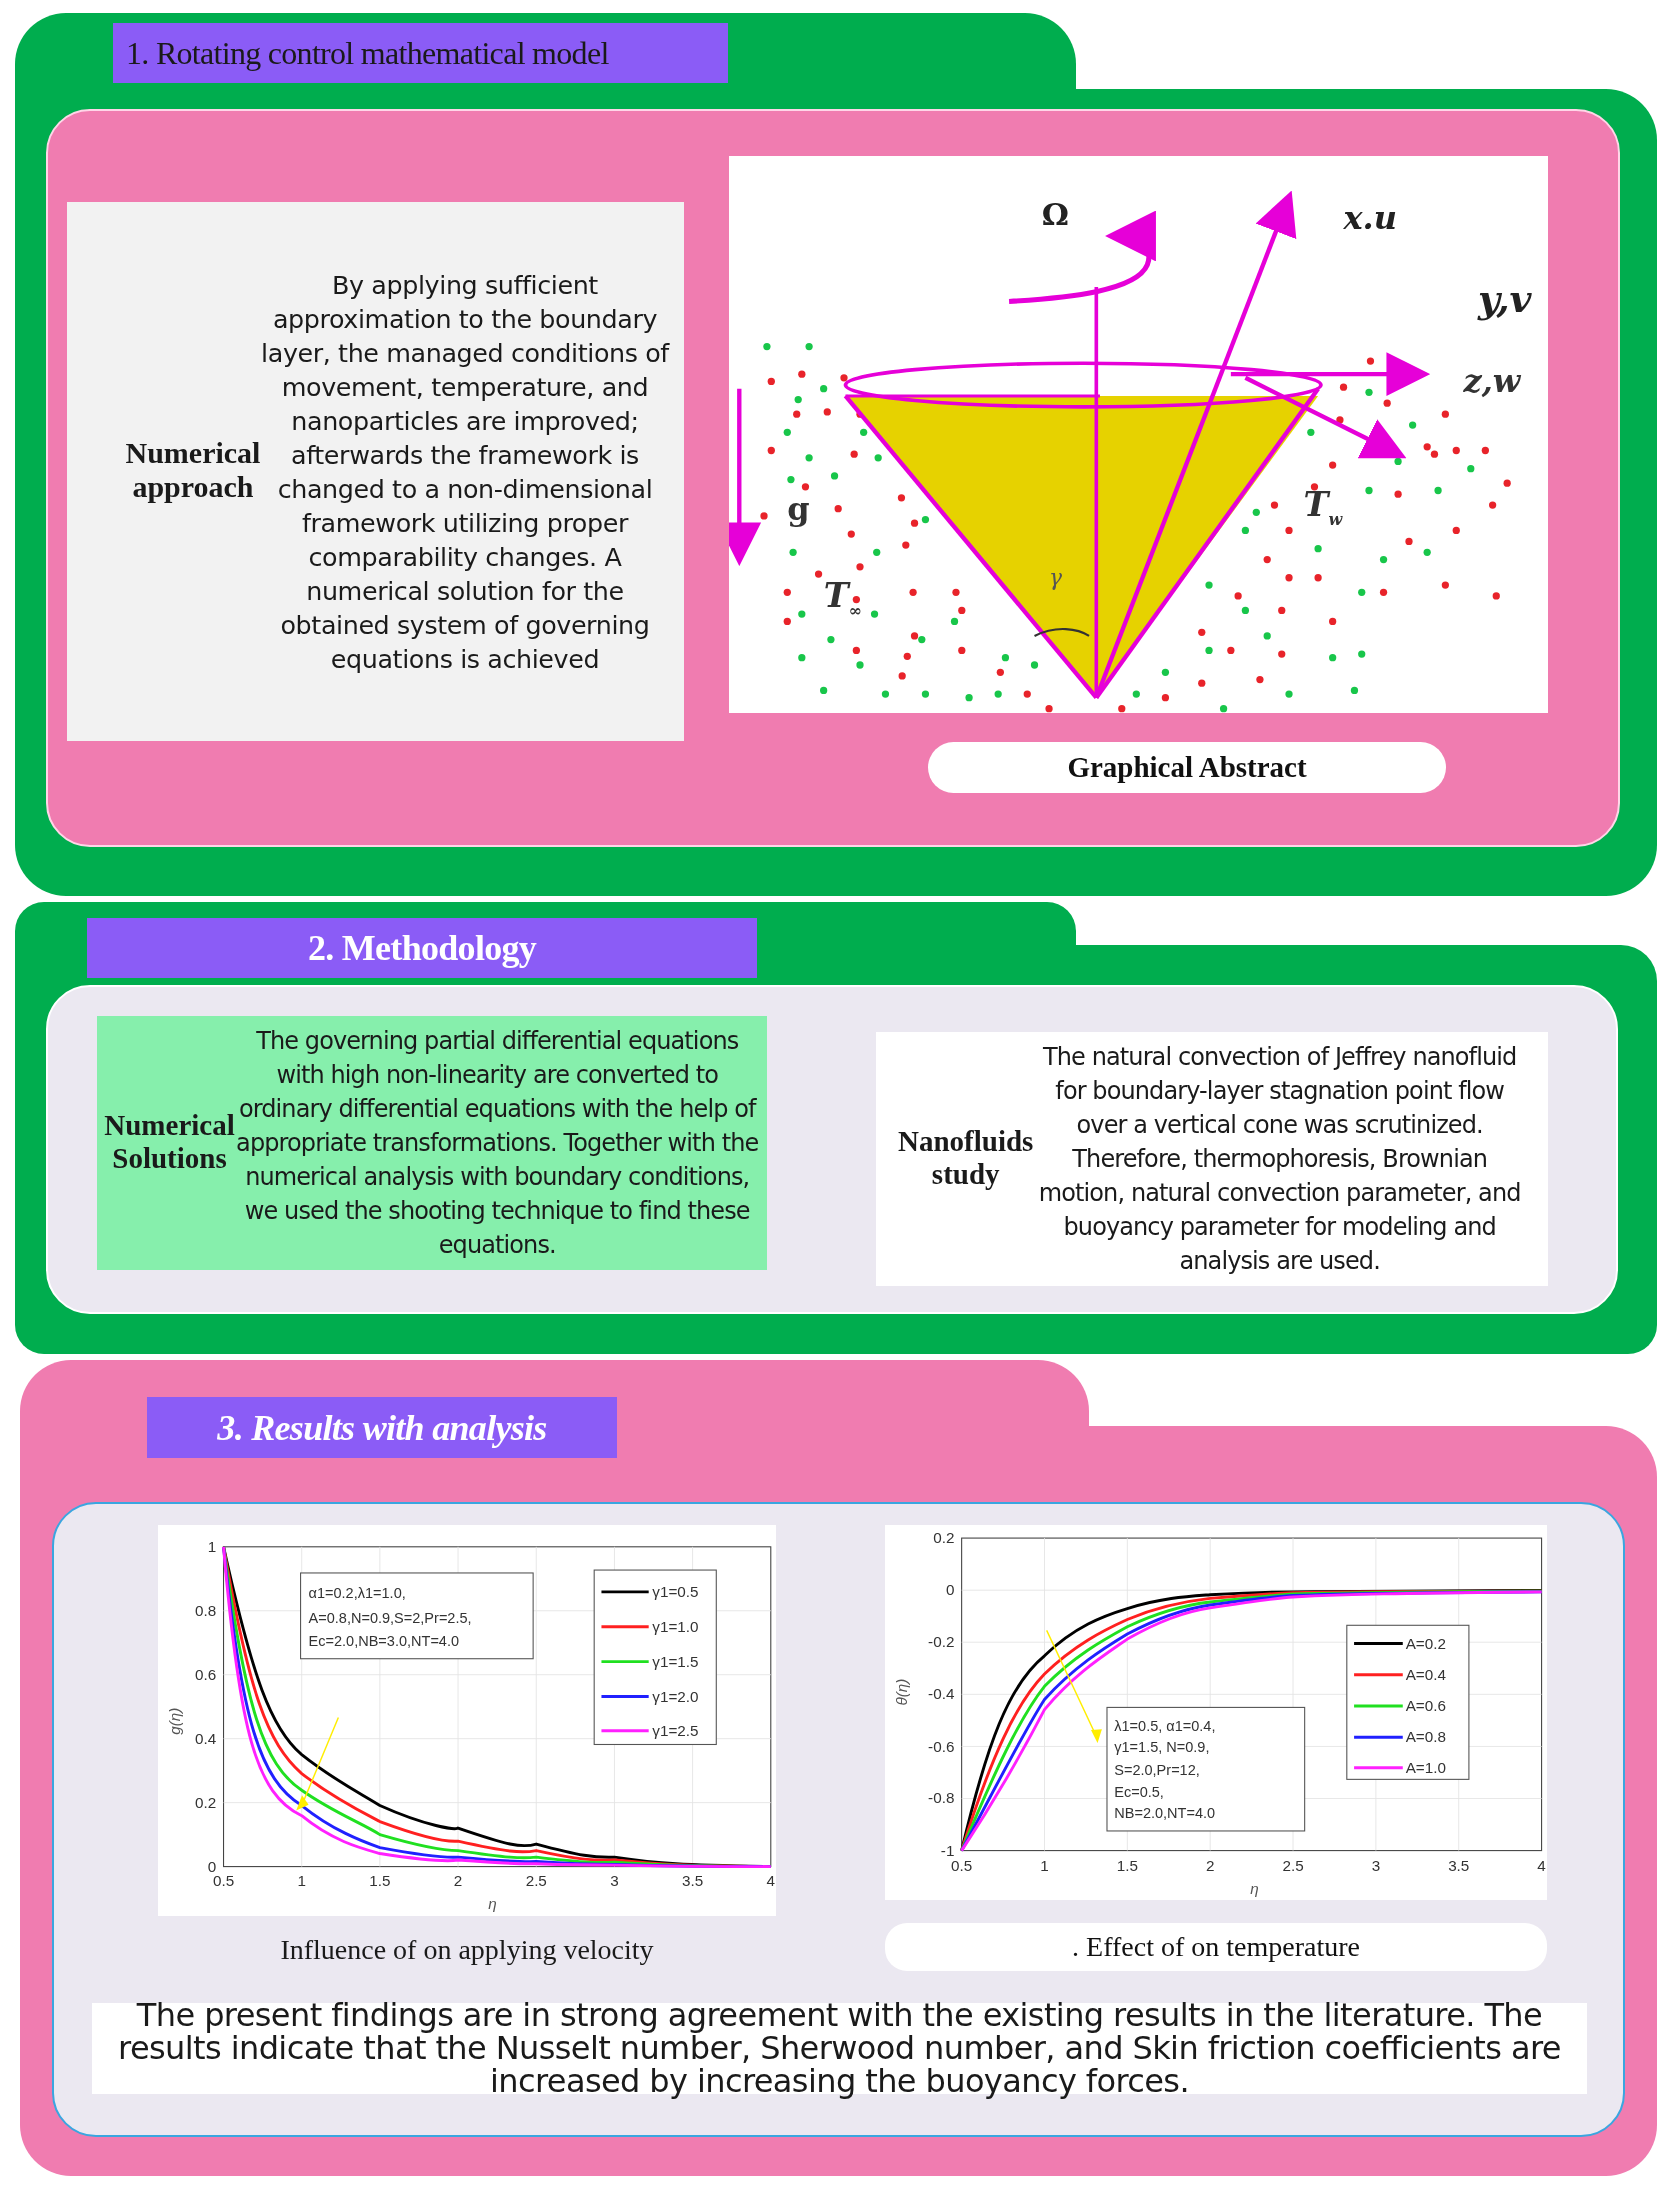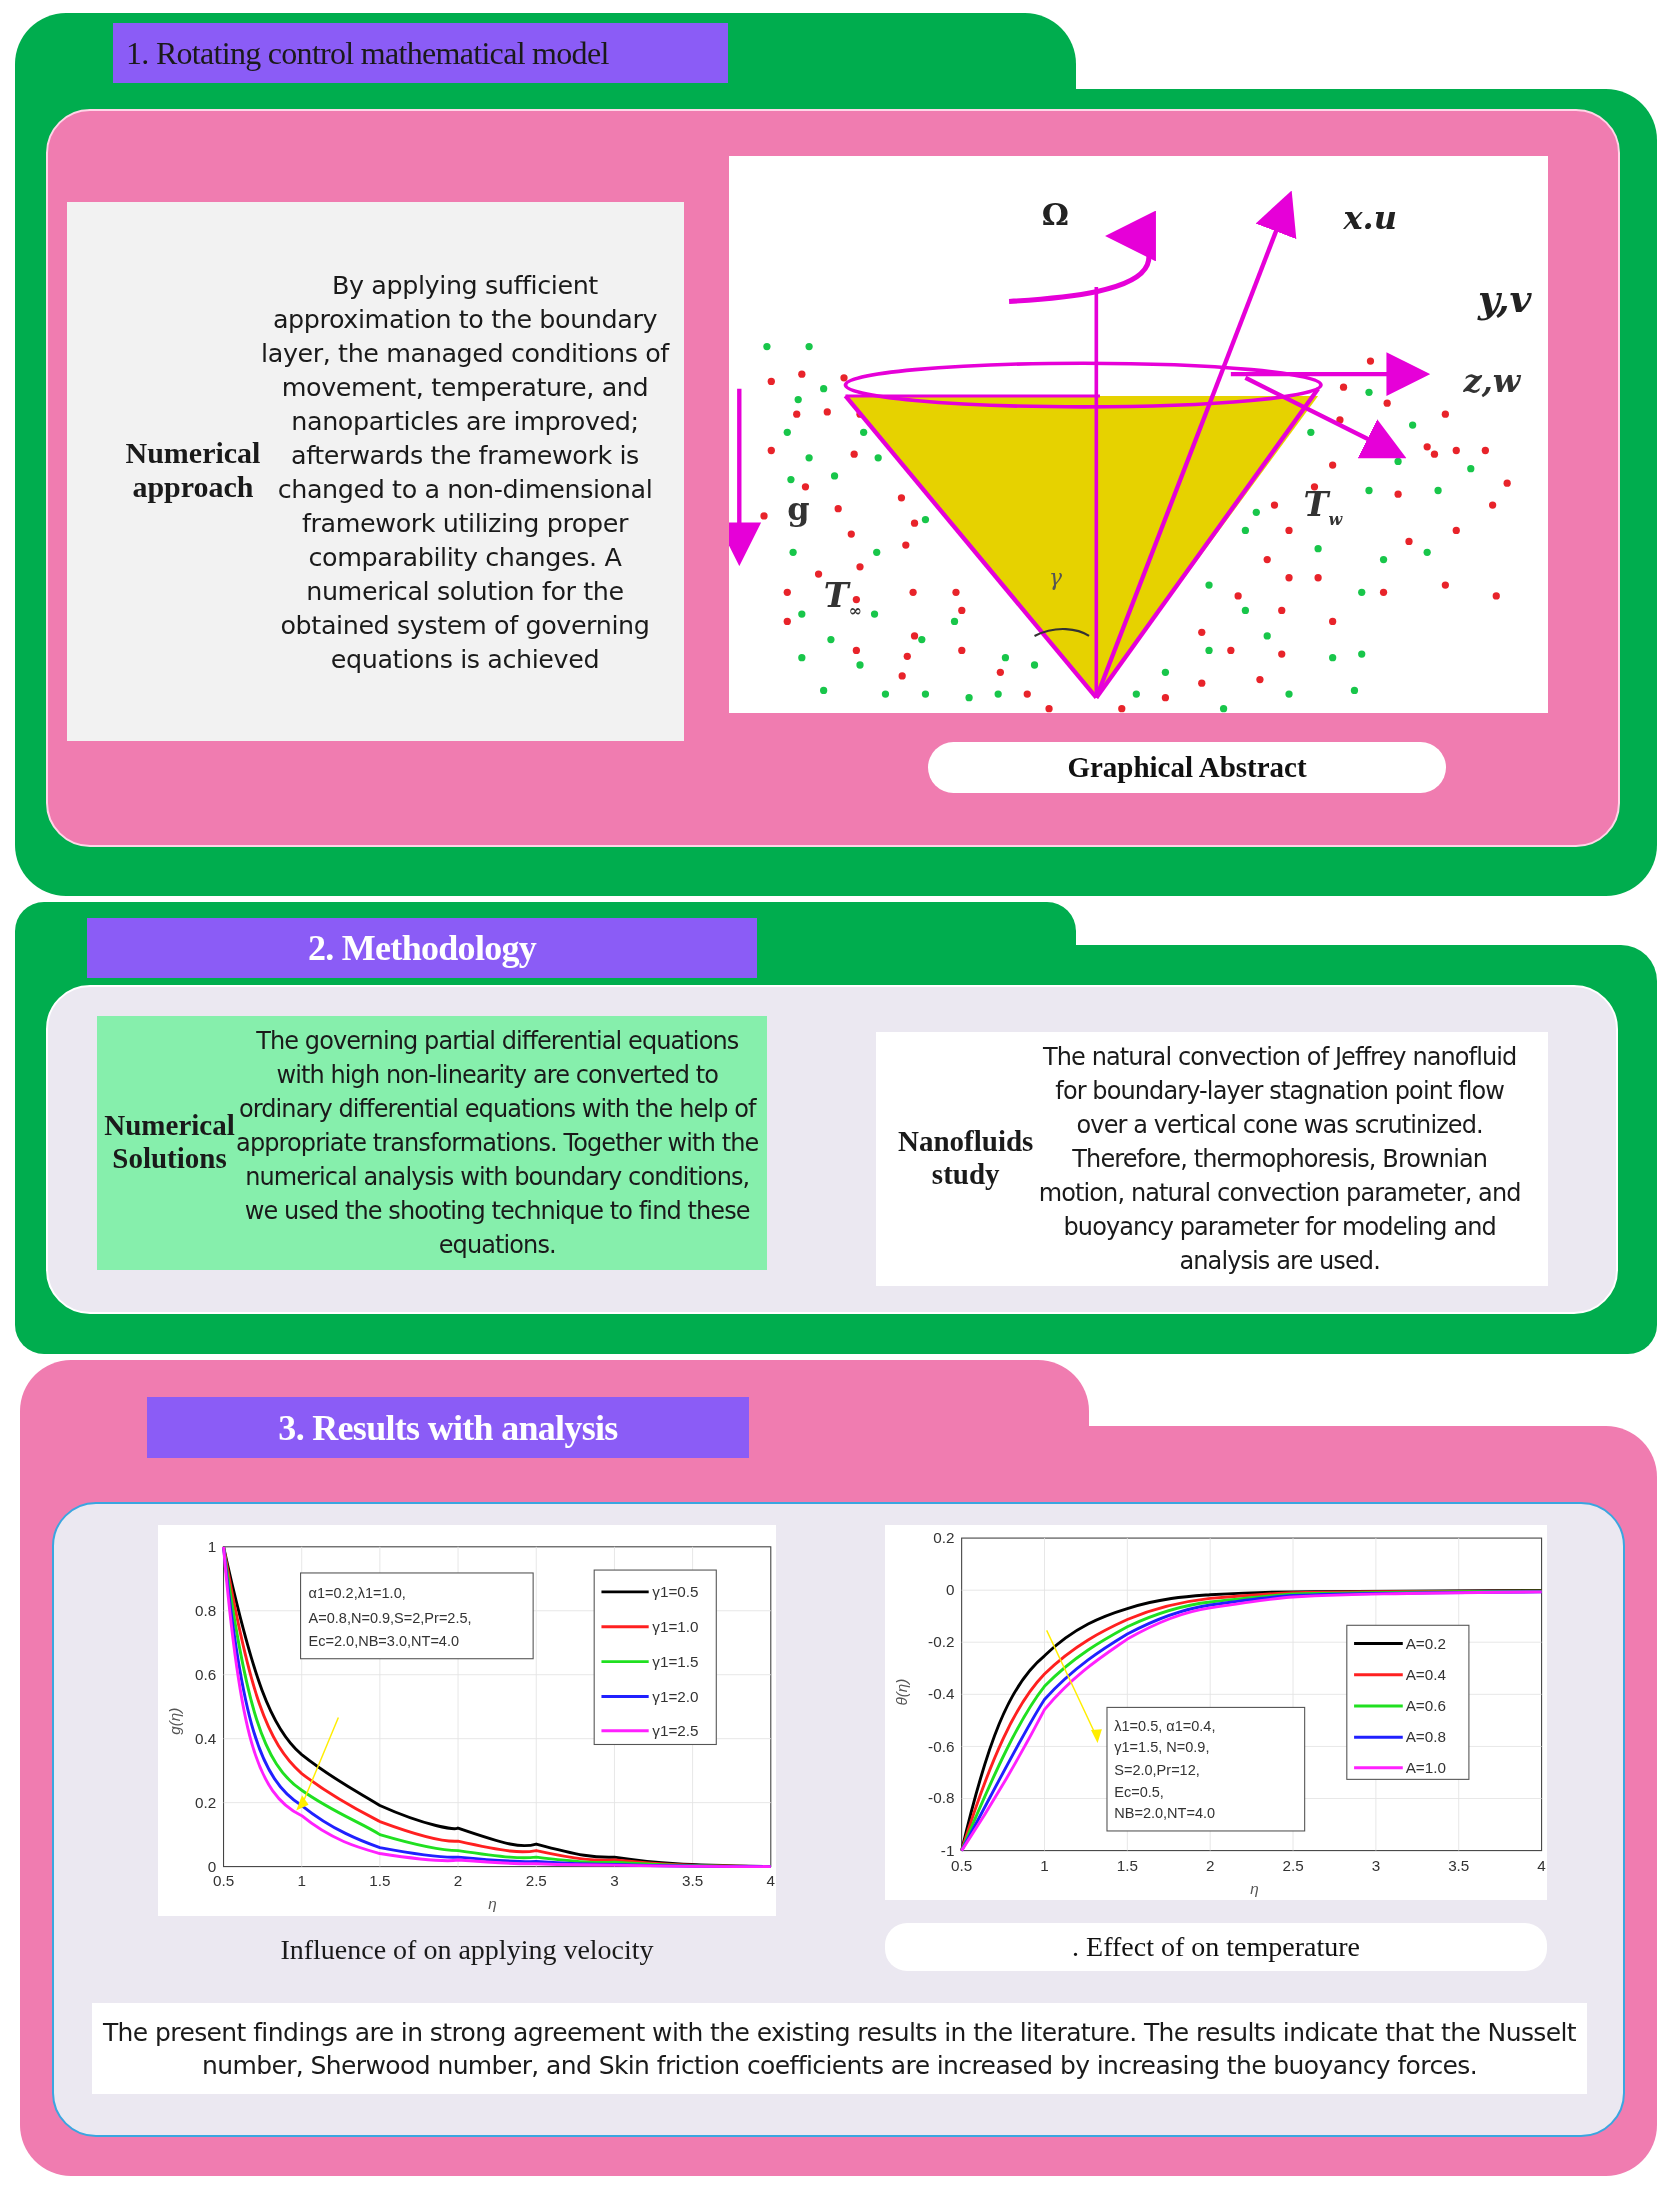--- a/index.html
+++ b/index.html
@@ -247,21 +247,21 @@
   <div class="textcard" style="left:876px; top:1016px; width:672px; height:254px; background:#ffffff; padding:0 22px;margin-top:16px;">
     <div class="card-head">Nanofluids study</div>
     <div class="card-body">The natural convection of Jeffrey nanofluid for boundary-layer stagnation point flow over a vertical cone was scrutinized. Therefore, thermophoresis, Brownian motion, natural convection parameter, and buoyancy parameter for modeling and analysis are used.</div>
   </div>
 </div>
 
 <div>
   <div class="shell-tab pink" style="left:20.4px; top:1360px; width:1069px; height:145px; border-radius:51px 51px 0 0;"></div>
   <div class="shell-body pink" style="left:20.4px; top:1426px; width:1637px; height:750px; border-radius:0 51px 51px 51px;"></div>
 
-  <div class="title-box title-w" style="left:147px; top:1397px; width:602px; height:61px;">
+  <div class="title-box title-w" style="left:147px; top:1397px; width:470px; height:61px;font-style:italic;">
     <span>3. Results with analysis</span>
   </div>
 
   <div class="inner inner-res" style="left:52px; top:1502px; width:1573px; height:635px; border-radius:44px;"></div>
 
   <div class="chart-box" style="left:158px; top:1525px; width:618px; height:391px;">
     <svg viewBox="0 0 850 538">
       <g font-family="Liberation Sans, sans-serif" font-size="21" fill="#333">
 
         <rect x="90" y="30" width="753" height="440" fill="#fff" stroke="#444" stroke-width="1.5"></rect>
@@ -408,16 +408,16 @@
 
   <div class="caption" style="left:158px; top:1934px; width:618px; height:44px;">
     <span>Influence of  on applying velocity</span>
   </div>
 
   <div class="pill" style="left:885px; top:1923px; width:662px; height:48px; background:#ffffff; border-radius:22px; font-weight:normal; font-size:28px;">
     <span>. Effect of  on temperature</span>
   </div>
 
   <div class="textcard" style="left:92px; top:2003px; width:1495px; height:91px; background:#ffffff;">
-    <div class="card-body" style="font-size:25px; line-height:33px; letter-spacing:-0.6px;">The present findings are in strong agreement with the existing results in the literature. The results indicate that the Nusselt number, Sherwood number, and Skin friction coefficients are increased by increasing the buoyancy forces.</div>
+    <div class="card-body" style="font-size:32px; line-height:33px; letter-spacing:-0.6px;">The present findings are in strong agreement with the existing results in the literature. The results indicate that the Nusselt number, Sherwood number, and Skin friction coefficients are increased by increasing the buoyancy forces.</div>
   </div>
 </div>
 
 
 </body></html>

